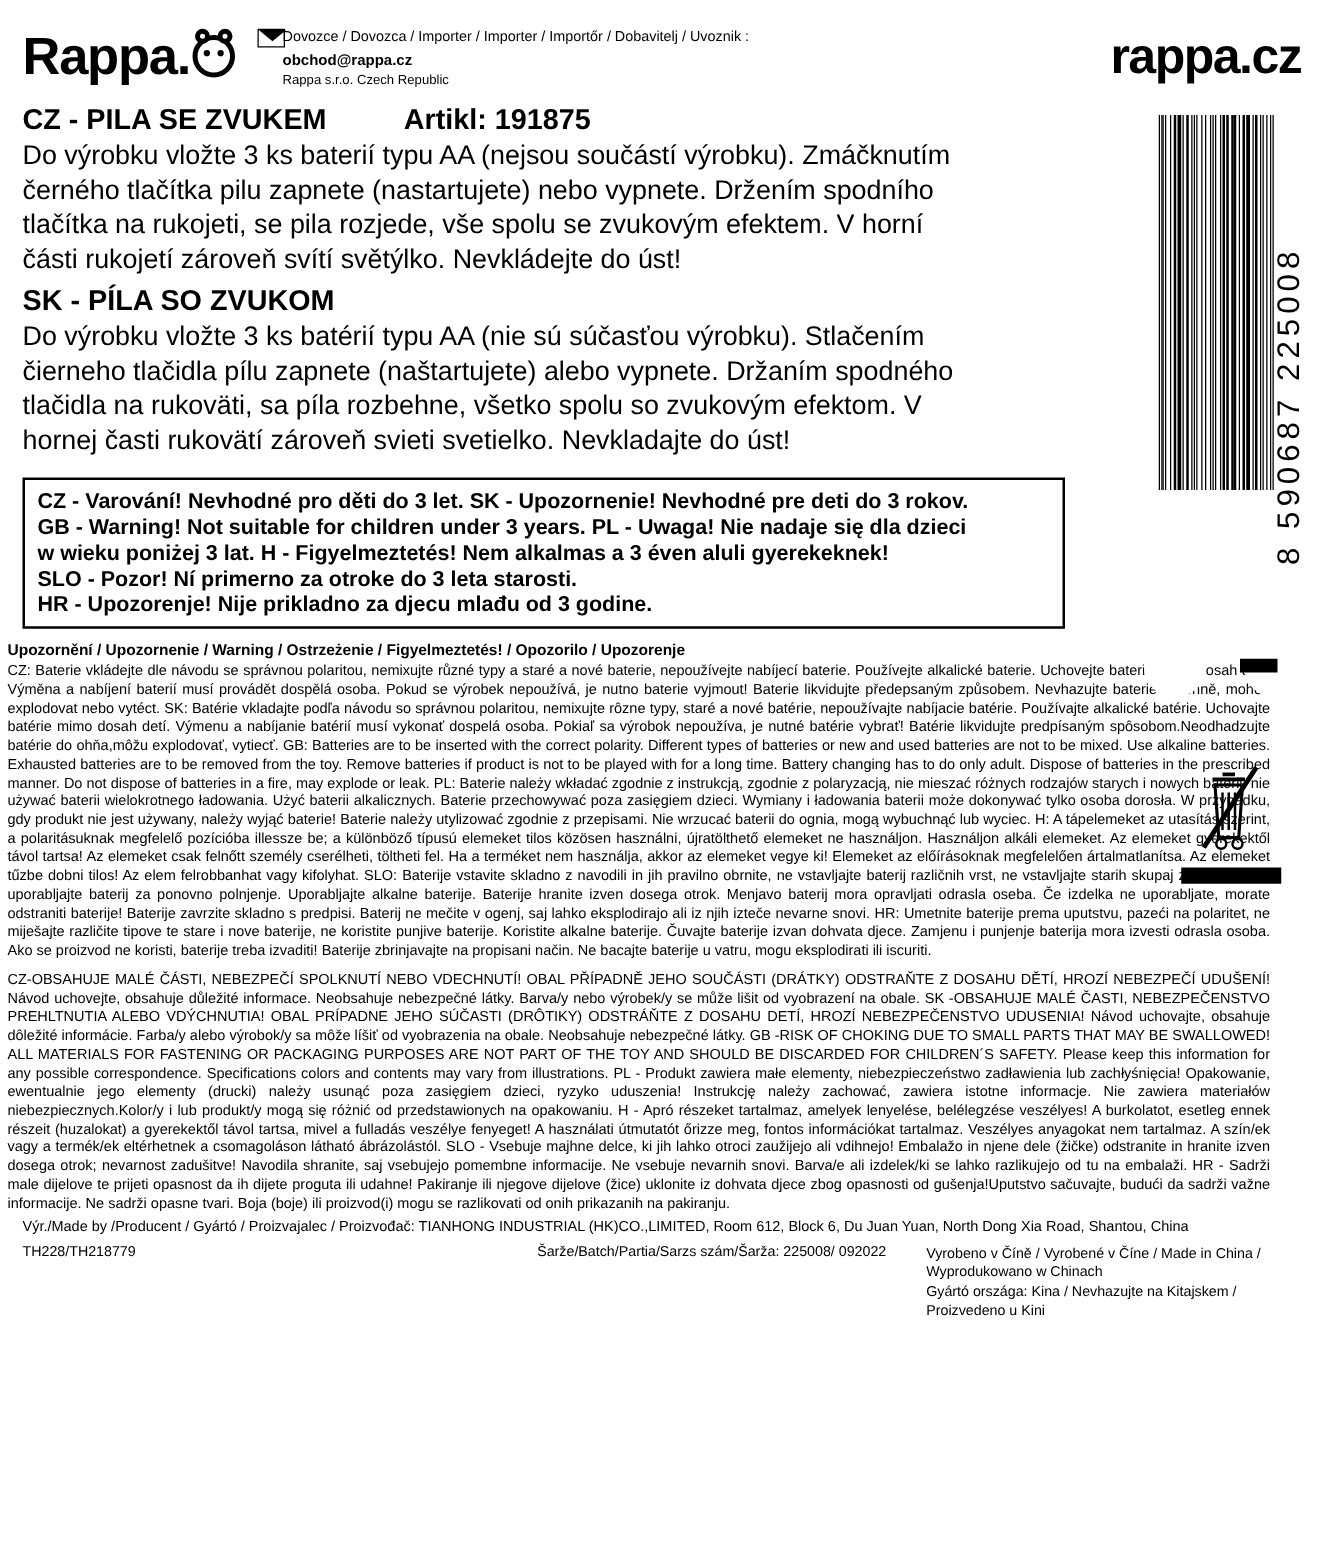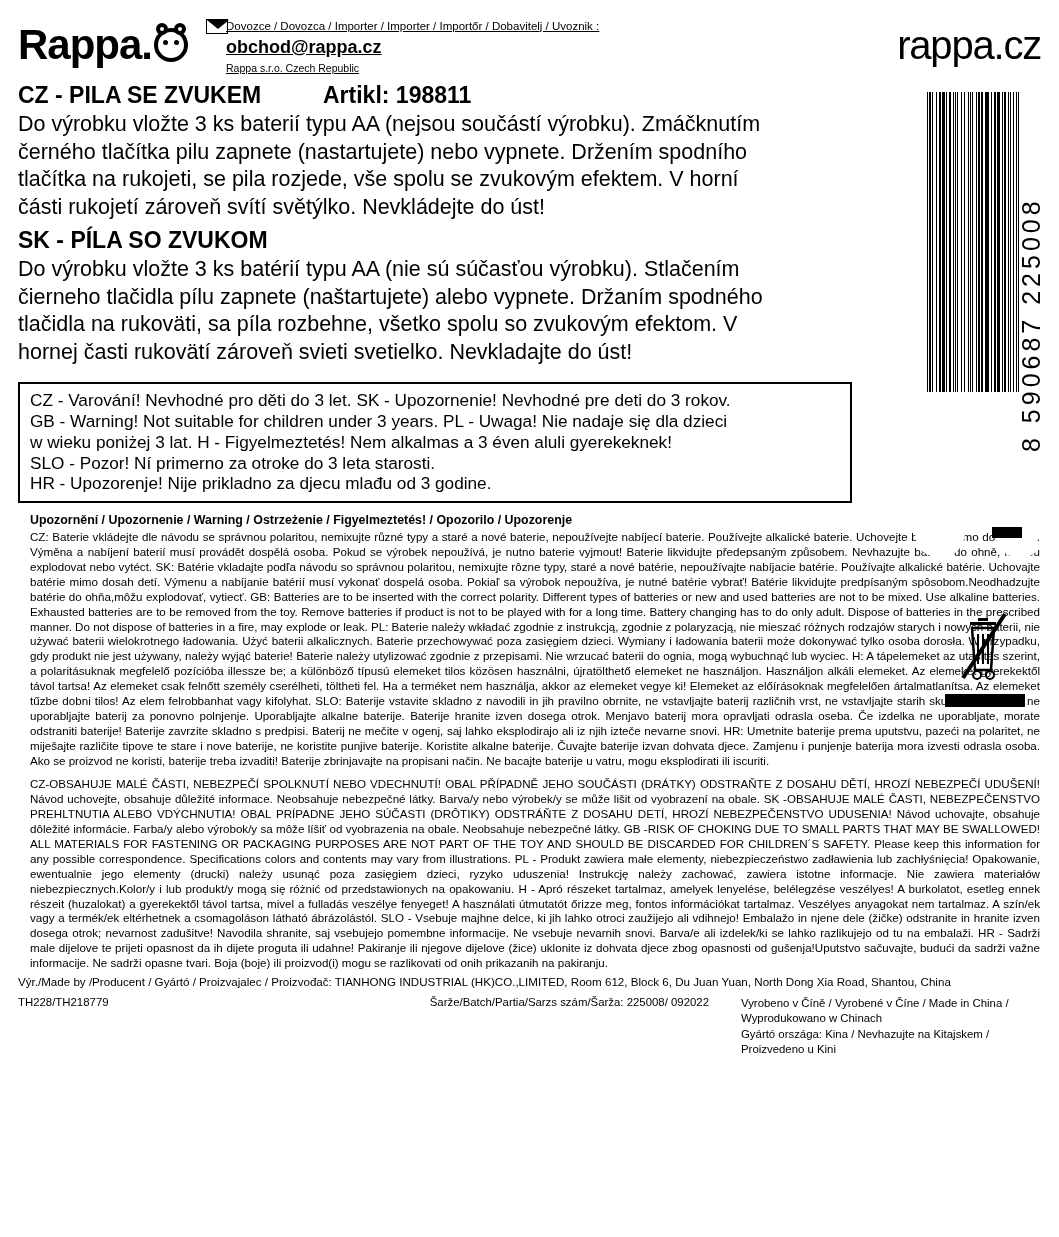--- a/index.html
+++ b/index.html
@@ -17,50 +17,50 @@
   .header{display:flex;align-items:center;padding:14px 18px 0 18px;height:76px;box-sizing:border-box;}
   .logo-left{font-size:42px;font-weight:bold;letter-spacing:-1px;line-height:1;display:flex;align-items:center;white-space:nowrap;}
   .logo-bear{display:inline-block;width:34px;height:34px;border:4px solid #000;border-radius:50%;position:relative;margin-left:2px;box-sizing:border-box;vertical-align:middle;}
   .logo-bear:before,.logo-bear:after{content:"";position:absolute;width:12px;height:12px;border:4px solid #000;border-radius:50%;top:-9px;box-sizing:border-box;background:#fff;}
   .logo-bear:before{left:-2px;}
   .logo-bear:after{right:-2px;}
   .logo-bear i{position:absolute;width:5px;height:5px;background:#000;border-radius:50%;top:8px;}
   .logo-bear i.l{left:5px;}
   .logo-bear i.r{right:5px;}
 
-  .importer{flex:1;padding-left:38px;padding-top:4px;font-size:11.5px;line-height:1.35;position:relative;text-decoration:underline;}
+  .importer{flex:1;padding-left:38px;padding-top:4px;font-size:11.5px;line-height:1.35;position:relative;}
   .env-icon{position:absolute;left:18px;top:4px;width:22px;height:15px;border:1.4px solid #000;box-sizing:border-box;}
   .env-icon:before{content:"";position:absolute;left:0;top:0;width:0;height:0;border-left:11px solid transparent;border-right:11px solid transparent;border-top:9px solid #000;}
-  .importer .mail{font-size:18px;font-weight:bold;line-height:1.5;}
+  .importer .mail{font-size:12px;font-weight:bold;line-height:1.5;}
   .importer .small{font-size:10.5px;}
-  .logo-right{font-size:40px;font-weight:normal;letter-spacing:-1.2px;line-height:1;padding-left:18px;white-space:nowrap;}
+  .logo-right{font-size:40px;font-weight:bold;letter-spacing:-1.2px;line-height:1;padding-left:18px;white-space:nowrap;}
 
   
   .main{position:relative;padding:6px 18px 0 18px;}
   .title-row{display:flex;align-items:baseline;font-size:23px;font-weight:bold;margin-bottom:2px;}
   .title-row .t1{width:305px;}
   .body-text{font-size:21.5px;line-height:1.28;max-width:760px;}
   .subtitle{font-size:23px;font-weight:bold;margin-top:6px;margin-bottom:2px;}
 
   
   .barcode-wrap{position:absolute;right:18px;top:92px;width:120px;height:370px;}
   .bars{height:300px;width:92px;position:relative;margin-left:6px;}
   .bars span{position:absolute;top:0;bottom:0;background:#000;}
   .barcode-num{position:absolute;left:96px;top:0;height:360px;writing-mode:vertical-rl;transform:rotate(180deg);font-size:25px;letter-spacing:4px;font-family:"Liberation Sans",sans-serif;}
 
   
   .warnbox{margin:16px 18px 0 18px;border:2.2px solid #000;padding:6px 8px 7px 10px;width:834px;box-sizing:border-box;}
-  .warnbox div{font-size:17.2px;font-weight:normal;line-height:1.21;}
+  .warnbox div{font-size:17.2px;font-weight:bold;line-height:1.21;}
 
   
   .ce{position:absolute;right:22px;top:488px;width:165px;height:90px;}
   .ce svg{display:block;}
 
   
-  .smallprint{padding:10px 18px 0 30px;}
+  .smallprint{padding:10px 18px 0 6px;}
   .sp-head{font-size:12.4px;font-weight:bold;margin-bottom:3px;}
   .sp-body{font-size:11.6px;line-height:1.285;text-align:justify;width:1010px;}
   .block2{margin-top:9px;font-size:11.6px;line-height:1.285;text-align:justify;width:1010px;}
 
   
   .weee{position:absolute;right:18px;top:612px;width:112px;}
   .bin{width:56px;height:74px;margin:0 auto;position:relative;}
   .bin svg{display:block;}
   .bar-under{width:80px;height:13px;background:#000;margin:8px auto 0 auto;}
 
@@ -89,21 +89,21 @@
       <div>Dovozce / Dovozca / Importer / Importer / Importőr / Dobavitelj / Uvoznik :</div>
       <div class="mail">obchod@rappa.cz</div>
       <div class="small">Rappa s.r.o.  Czech Republic</div>
     </div>
     <div class="logo-right">rappa.cz</div>
   </div>
 
   <div class="main">
     <div class="title-row">
       <span class="t1">CZ - PILA SE ZVUKEM</span>
-      <span>Artikl: 198811</span>
+      <span>Artikl: 191875</span>
     </div>
     <div class="body-text">Do výrobku vložte 3 ks baterií typu AA (nejsou součástí výrobku). Zmáčknutím černého tlačítka pilu zapnete (nastartujete) nebo vypnete. Držením spodního tlačítka na rukojeti, se pila rozjede, vše spolu se zvukovým efektem. V horní části rukojetí zároveň svítí světýlko. Nevkládejte do úst!</div>
     <div class="subtitle">SK - PÍLA SO ZVUKOM</div>
     <div class="body-text">Do výrobku vložte 3 ks batérií typu AA (nie sú súčasťou výrobku). Stlačením čierneho tlačidla pílu zapnete (naštartujete) alebo vypnete. Držaním spodného tlačidla na rukoväti, sa píla rozbehne, všetko spolu so zvukovým efektom. V hornej časti rukovätí zároveň svieti svetielko. Nevkladajte do úst!</div>
   </div>
 
   <div class="barcode-wrap">
     <div class="bars" id="bars">
         <span style="left: 0px; width: 0.901961px;"></span>
         <span style="left: 1.80392px; width: 0.901961px;"></span>

